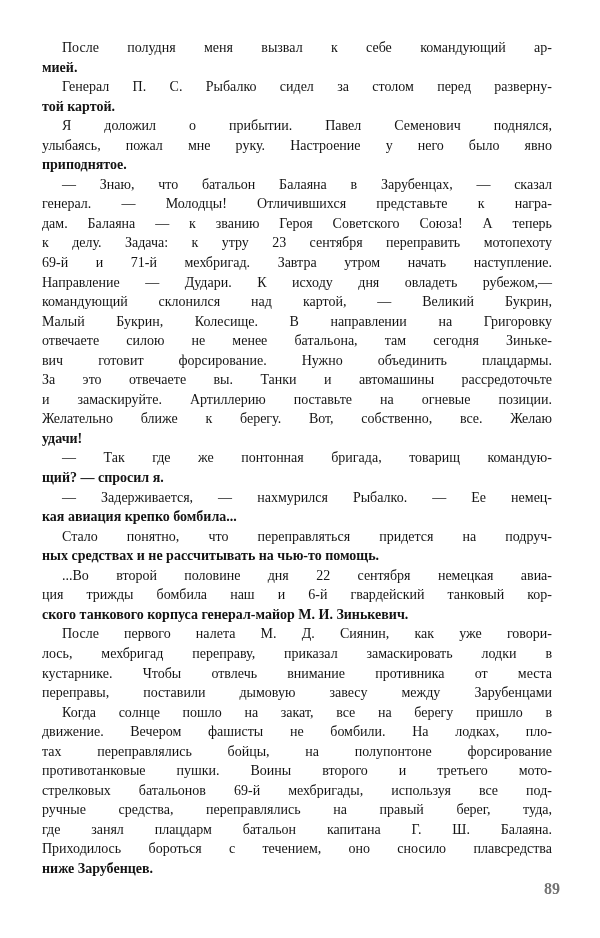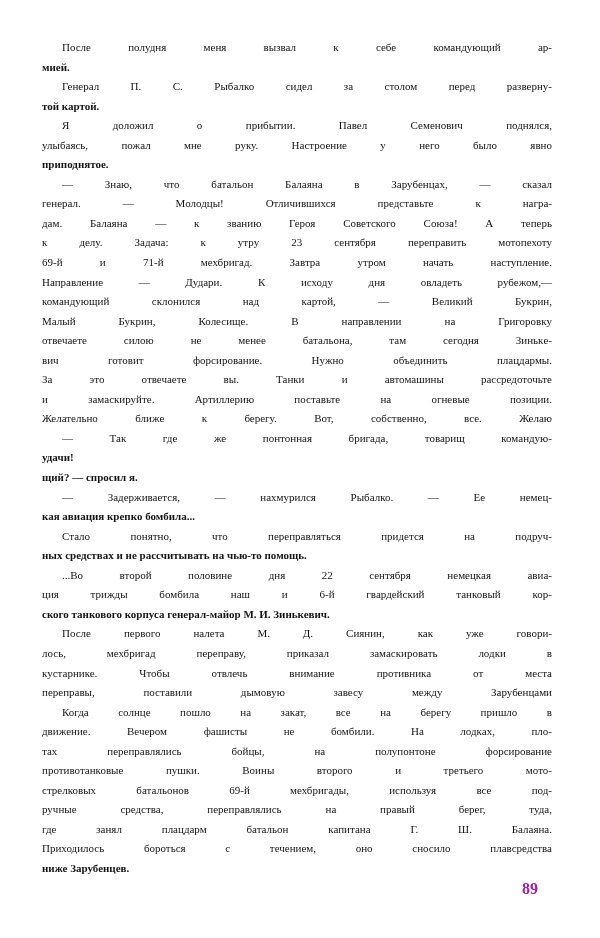--- a/index.html
+++ b/index.html
@@ -1,28 +1,28 @@
 <!DOCTYPE html>
 <html><head>
 <meta charset="utf-8">
 <style>
   html, body { margin: 0; padding: 0; background: #ffffff; }
   body { width: 600px; height: 938px; position: relative; overflow: hidden; }
   .page {
     position: absolute; left: 42px; top: 38px; width: 510px;
     font-family: "Liberation Serif", "DejaVu Serif", serif;
-    font-size: 11px; line-height: 19.55px; color: #141414;
+    font-size: 14px; line-height: 19.55px; color: #141414;
   }
   .line { display: block; white-space: nowrap; text-align: justify; text-align-last: justify; height: 19.55px; }
   .line.last { text-align-last: left; font-weight: bold; }
   .line.indent { padding-left: 20px; }
   .page-number {
-    position: absolute; left: 522px; top: 880px;
+    position: absolute; left: 544px; top: 880px;
     font-family: "Liberation Serif", "DejaVu Serif", serif;
-    font-size: 16px; font-weight: bold; color: #a21caf;
+    font-size: 16px; font-weight: bold; color: #737373;
   }
 </style>
 </head>
 <body>
 
 <div class="page" id="page-text">
     <span class="line indent">После полудня меня вызвал  к себе командующий ар-</span>
     <span class="line last">мией.</span>
     <span class="line indent">Генерал П. С. Рыбалко сидел за столом перед разверну-</span>
     <span class="line last">той картой.</span>
@@ -35,22 +35,22 @@
     <span class="line">к делу. Задача: к утру 23 сентября переправить мотопехоту</span>
     <span class="line">69-й и 71-й мехбригад. Завтра утром начать наступление.</span>
     <span class="line">Направление — Дудари. К исходу дня овладеть рубежом,—</span>
     <span class="line">командующий  склонился над  картой, — Великий Букрин,</span>
     <span class="line">Малый Букрин, Колесище. В направлении на Григоровку</span>
     <span class="line">отвечаете силою не менее батальона, там сегодня Зинькe-</span>
     <span class="line">вич готовит форсирование. Нужно объединить плацдармы.</span>
     <span class="line">За это отвечаете вы. Танки и автомашины рассредоточьте</span>
     <span class="line">и замаскируйте. Артиллерию поставьте на огневые позиции.</span>
     <span class="line">Желательно ближе к берегу. Вот, собственно, все. Желаю</span>
+    <span class="line last">удачи!</span>
     <span class="line indent">— Так где же понтонная бригада, товарищ командую-</span>
-    <span class="line last">удачи!</span>
     <span class="line last">щий? — спросил я.</span>
     <span class="line indent">— Задерживается, — нахмурился Рыбалко. — Ее немец-</span>
     <span class="line last">кая авиация крепко бомбила...</span>
     <span class="line indent">Стало понятно, что переправляться придется на подруч-</span>
     <span class="line last">ных средствах и не рассчитывать на чью-то помощь.</span>
     <span class="line indent">...Во второй половине дня 22 сентября немецкая авиа-</span>
     <span class="line">ция трижды бомбила наш и 6-й гвардейский танковый кор-</span>
     <span class="line last">ского танкового корпуса генерал-майор М. И. Зинькевич.</span>
     <span class="line indent">После первого налета М. Д. Сиянин,  как уже говори-</span>
     <span class="line">лось, мехбригад переправу, приказал замаскировать лодки в</span>

